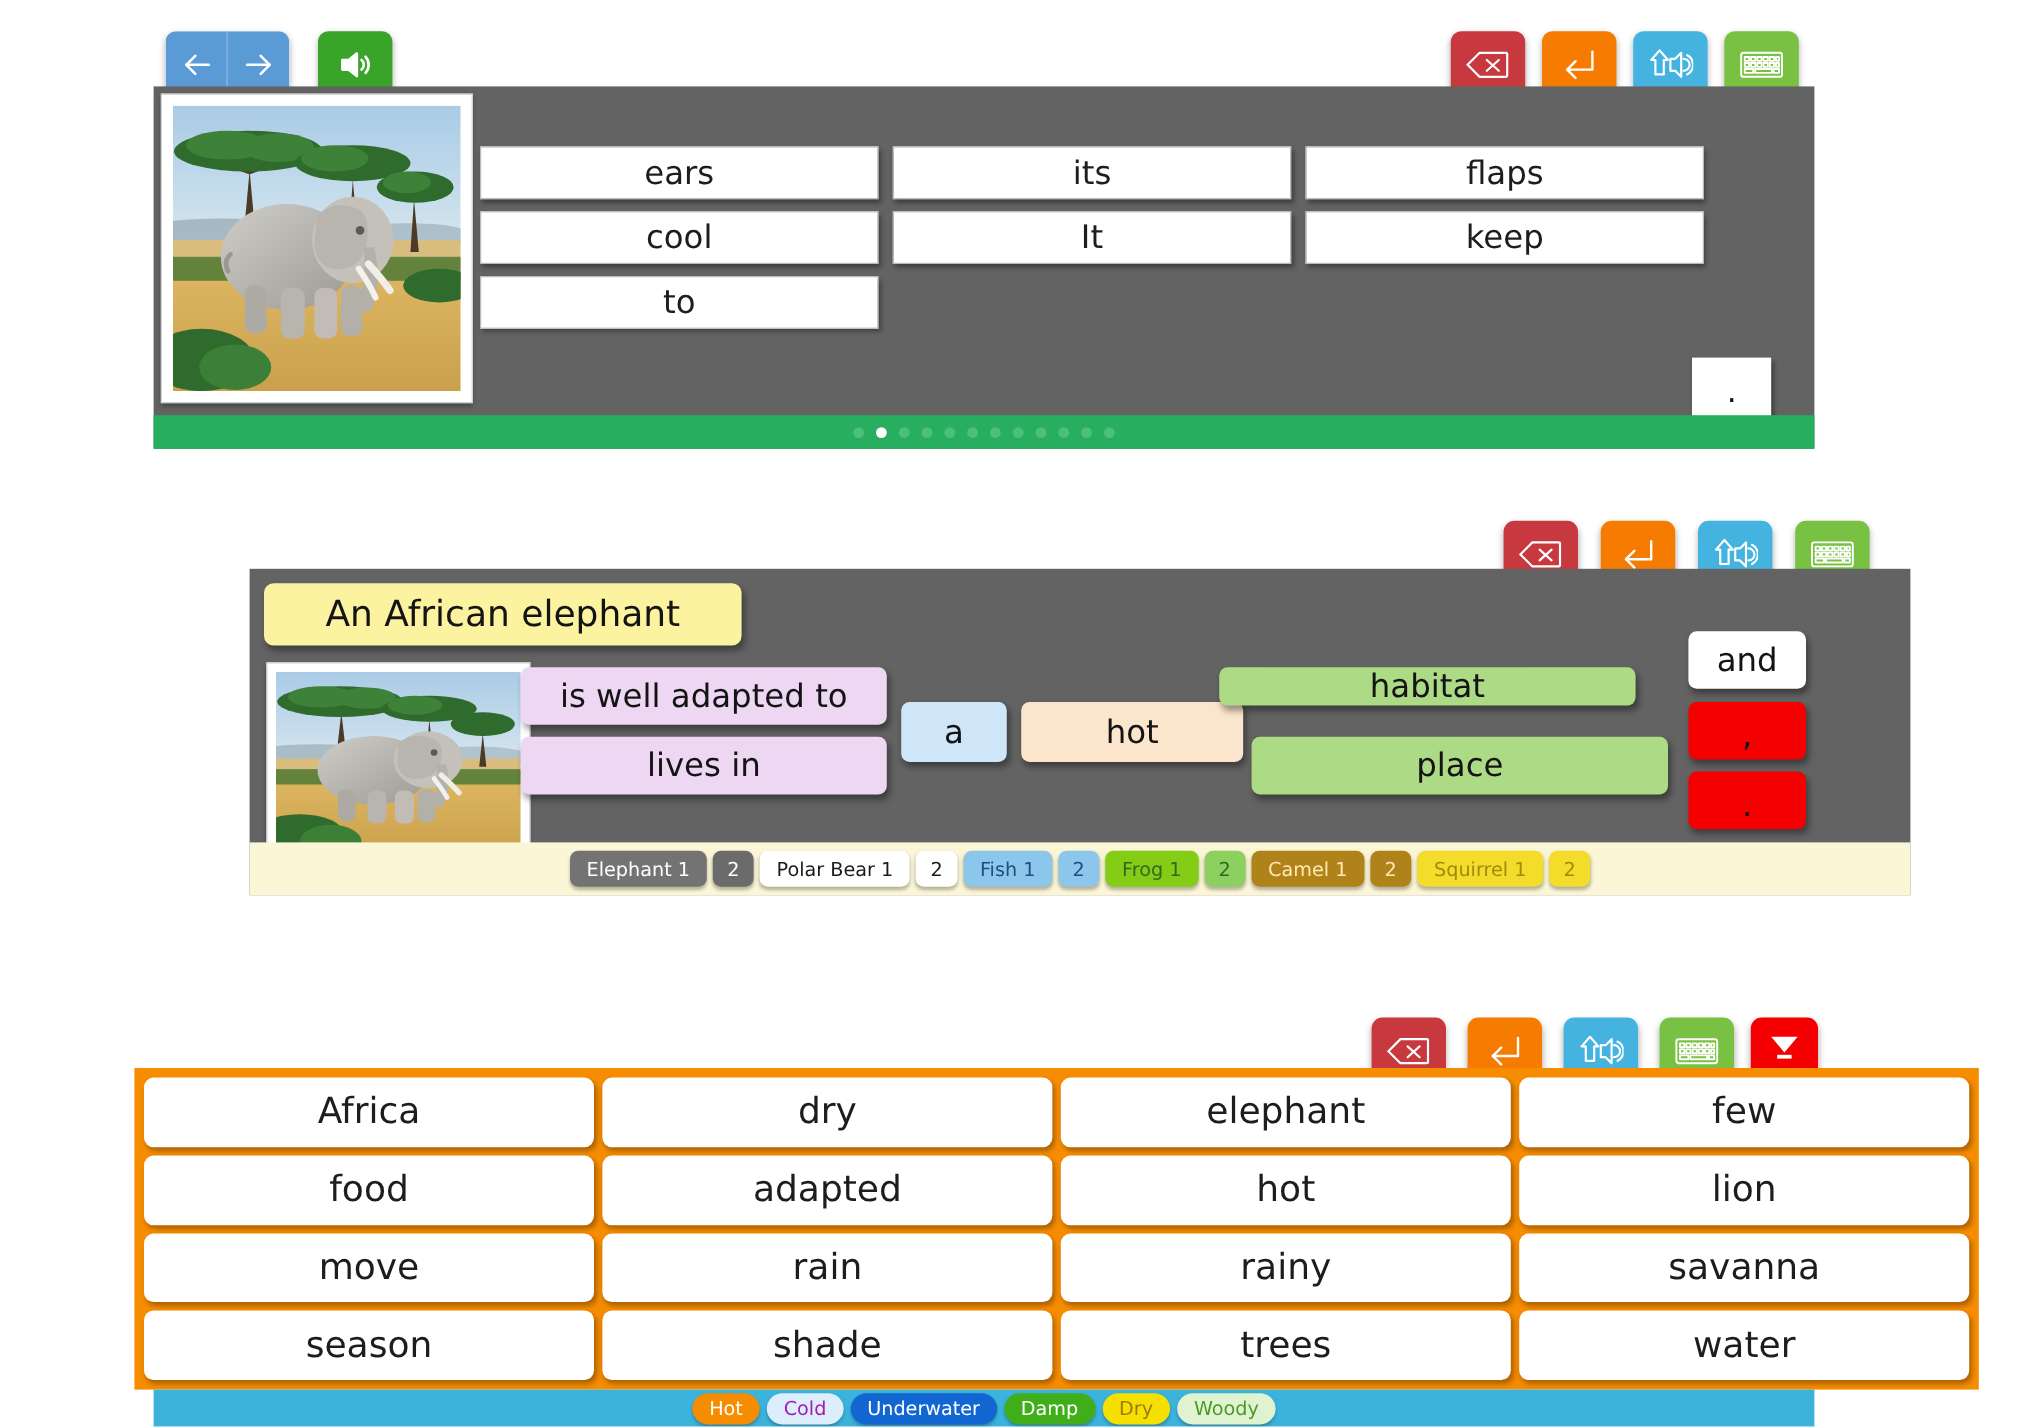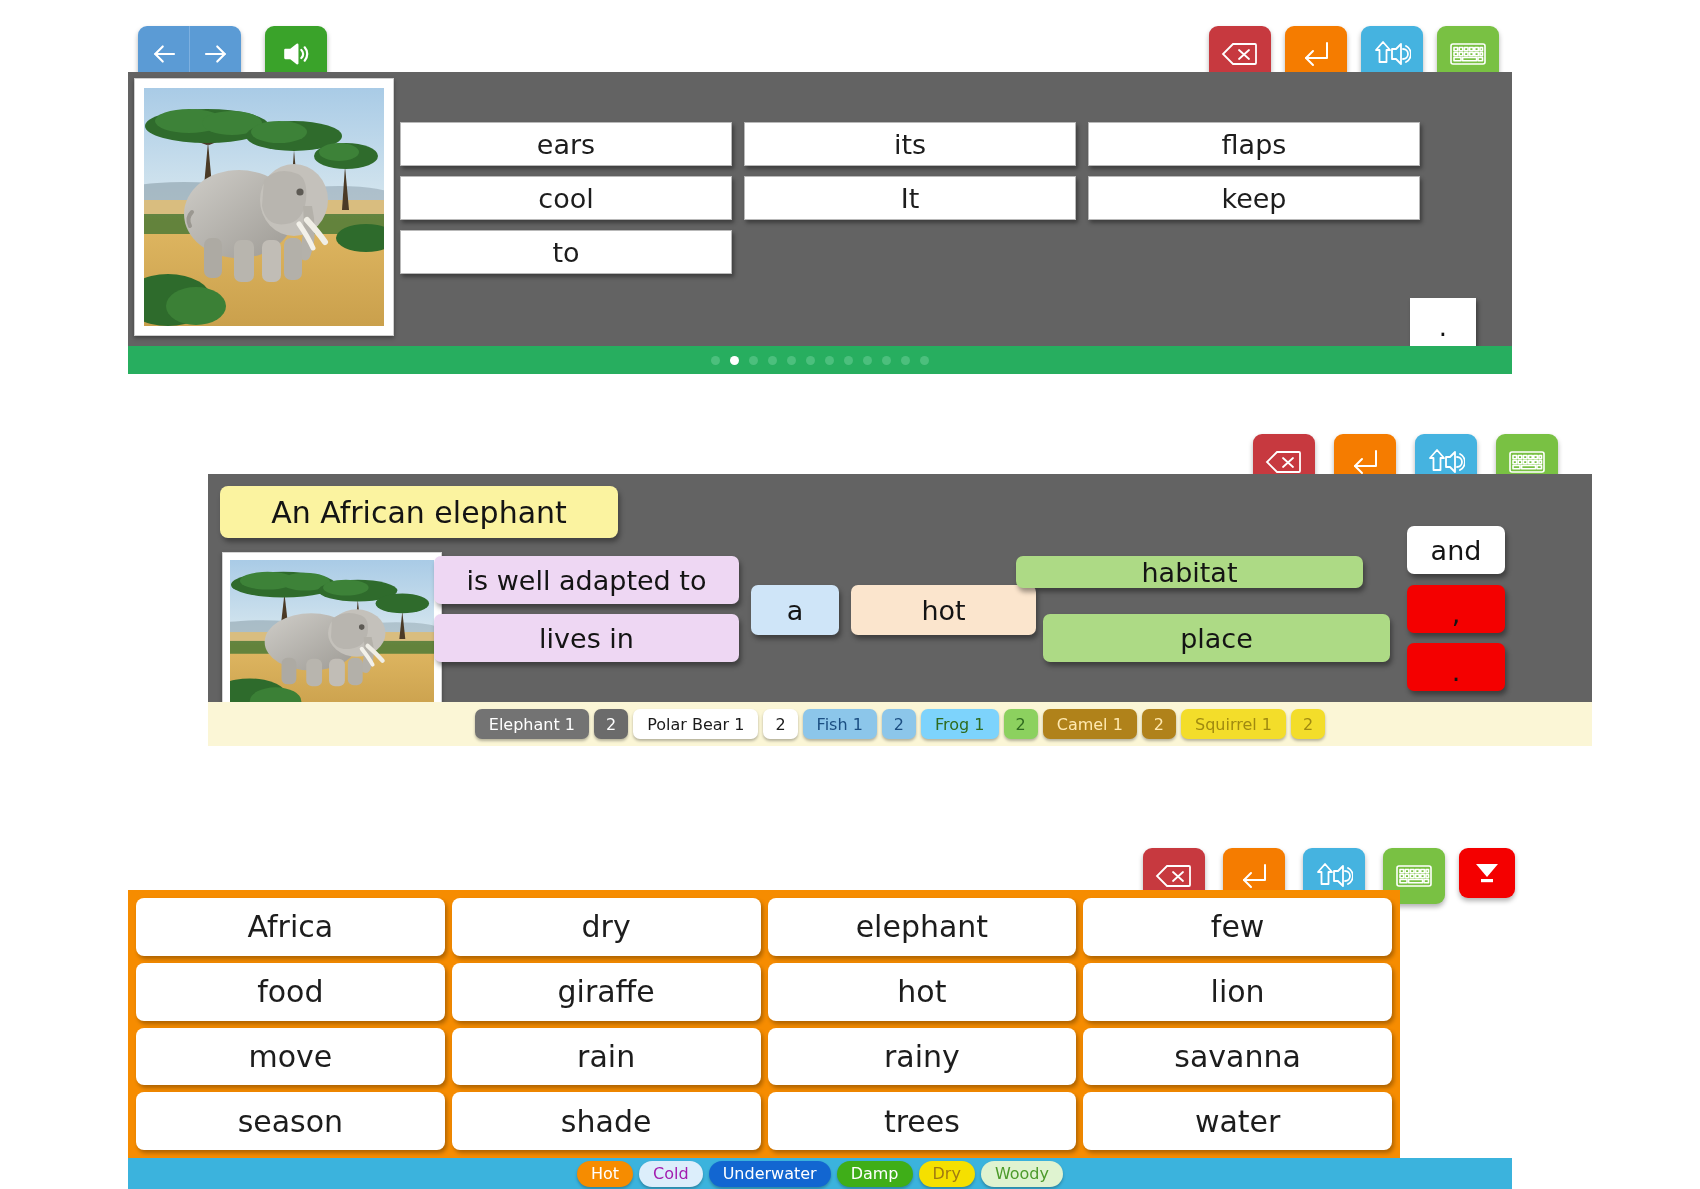--- a/index.html
+++ b/index.html
@@ -175,22 +175,22 @@
     padding: 0 14px;
     box-shadow: 0 2px 3px rgba(0,0,0,.28);
     white-space: nowrap;
     box-sizing: border-box;
   }
   .tab.num { padding: 0 12px; }
 
   
   .panel3 {
     position: absolute;
-    left: 128px; top: 890px;
-    width: 1272px; height: 268px;
+    left: 112px; top: 890px;
+    width: 1537px; height: 268px;
     background: #f68c00;
     padding: 8px;
     box-sizing: border-box;
   }
   .grid3 {
     display: grid;
     grid-template-columns: repeat(4, 1fr);
     grid-template-rows: repeat(4, 1fr);
     gap: 7px;
     width: 100%; height: 100%;
@@ -512,21 +512,21 @@
       <span>.</span>
     </div>
 
     <div class="tabbar" id="tabbar">
         <div class="tab" style="background: #737373; color: rgb(255, 255, 255);">Elephant 1</div>
         <div class="tab num" style="background: rgb(107, 107, 107); color: rgb(255, 255, 255);">2</div>
         <div class="tab" style="background: rgb(255, 255, 255); color: rgb(27, 27, 27);">Polar Bear 1</div>
         <div class="tab num" style="background: rgb(255, 255, 255); color: rgb(27, 27, 27);">2</div>
         <div class="tab" style="background: rgb(140, 198, 234); color: rgb(27, 78, 130);">Fish 1</div>
         <div class="tab num" style="background: rgb(140, 198, 234); color: rgb(27, 78, 130);">2</div>
-        <div class="tab" style="background: #7dd3fc; color: rgb(47, 107, 31);">Frog 1</div>
+        <div class="tab" style="background: #84cc16; color: rgb(47, 107, 31);">Frog 1</div>
         <div class="tab num" style="background: rgb(140, 209, 95); color: rgb(47, 107, 31);">2</div>
         <div class="tab" style="background: rgb(176, 130, 26); color: rgb(255, 233, 176);">Camel 1</div>
         <div class="tab num" style="background: rgb(176, 130, 26); color: rgb(255, 233, 176);">2</div>
         <div class="tab" style="background: rgb(243, 221, 42); color: rgb(160, 138, 16);">Squirrel 1</div>
         <div class="tab num" style="background: rgb(243, 221, 42); color: rgb(160, 138, 16);">2</div>
       </div>
   </div>
 
   <div class="tool-btn btn-red" style="left:1143px; top:848px;">
     <svg width="38" height="26" viewBox="0 0 38 26" fill="none" stroke="#ffffff" stroke-width="1.8" stroke-linecap="round">
@@ -576,21 +576,21 @@
     </svg>
   </div>
 
   <div class="panel3">
     <div class="grid3" id="grid3">
         <div class="gcard">Africa</div>
         <div class="gcard">dry</div>
         <div class="gcard">elephant</div>
         <div class="gcard">few</div>
         <div class="gcard">food</div>
-        <div class="gcard">giraffe</div>
+        <div class="gcard">adapted</div>
         <div class="gcard">hot</div>
         <div class="gcard">lion</div>
         <div class="gcard">move</div>
         <div class="gcard">rain</div>
         <div class="gcard">rainy</div>
         <div class="gcard">savanna</div>
         <div class="gcard">season</div>
         <div class="gcard">shade</div>
         <div class="gcard">trees</div>
         <div class="gcard">water</div>

